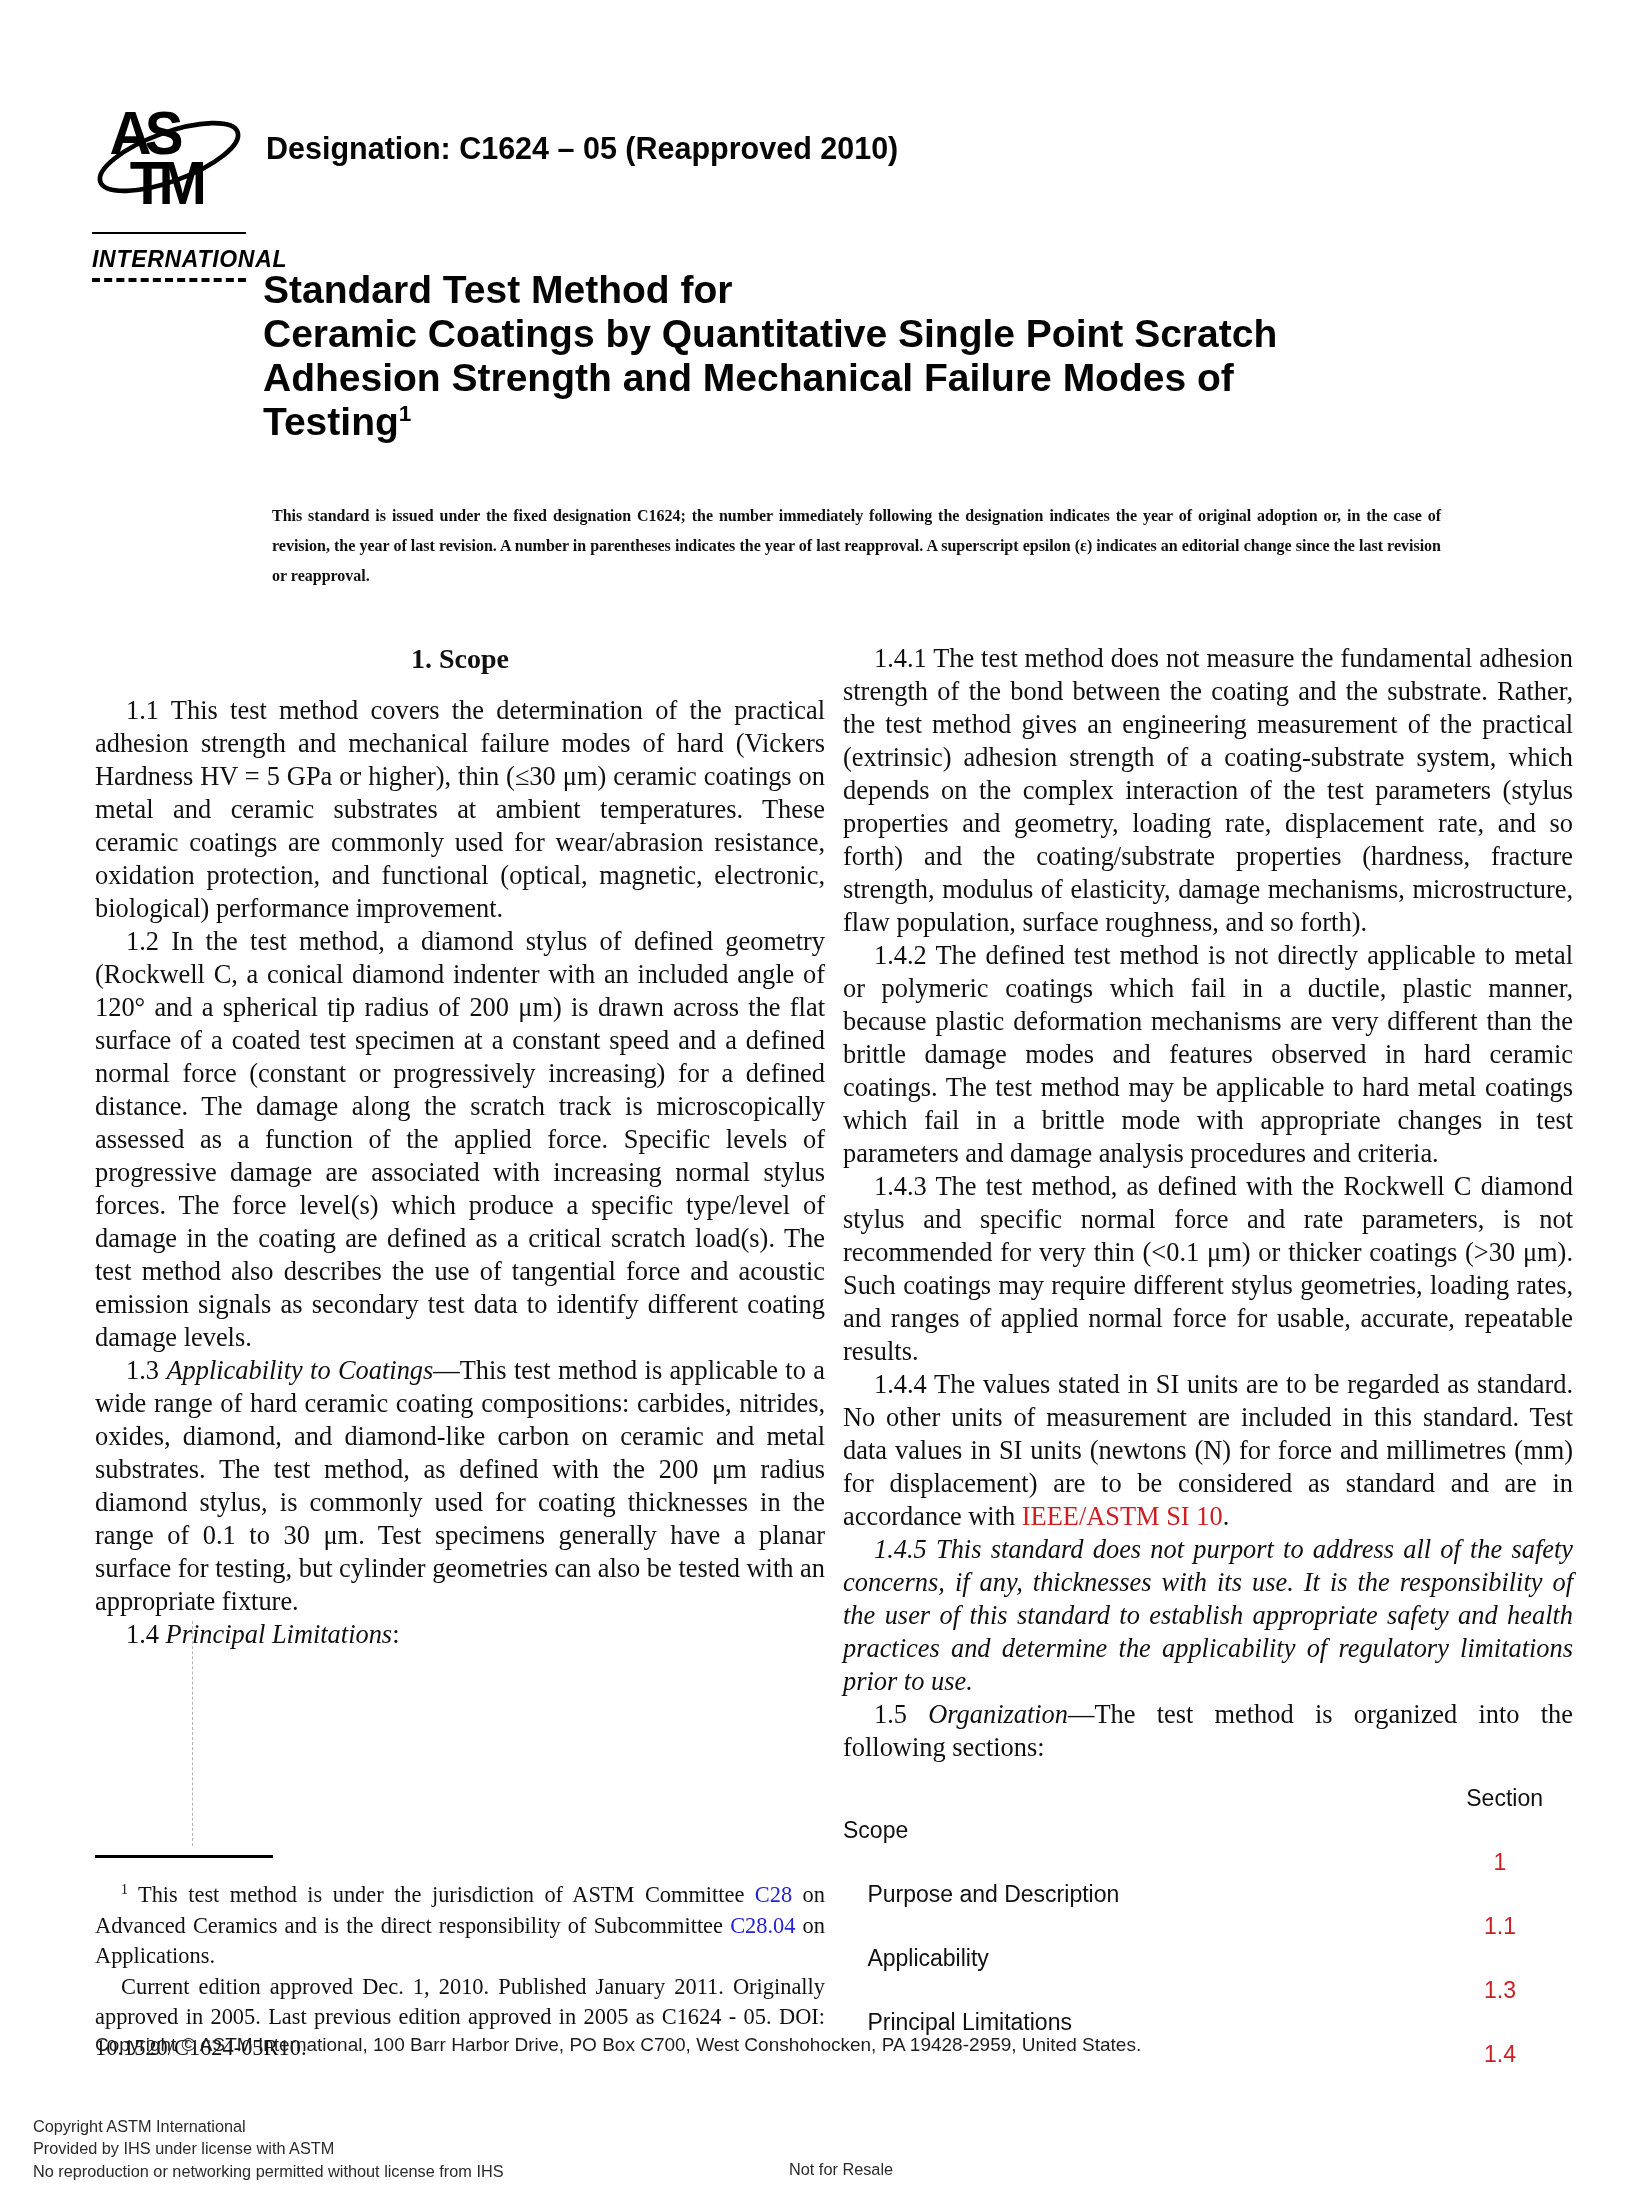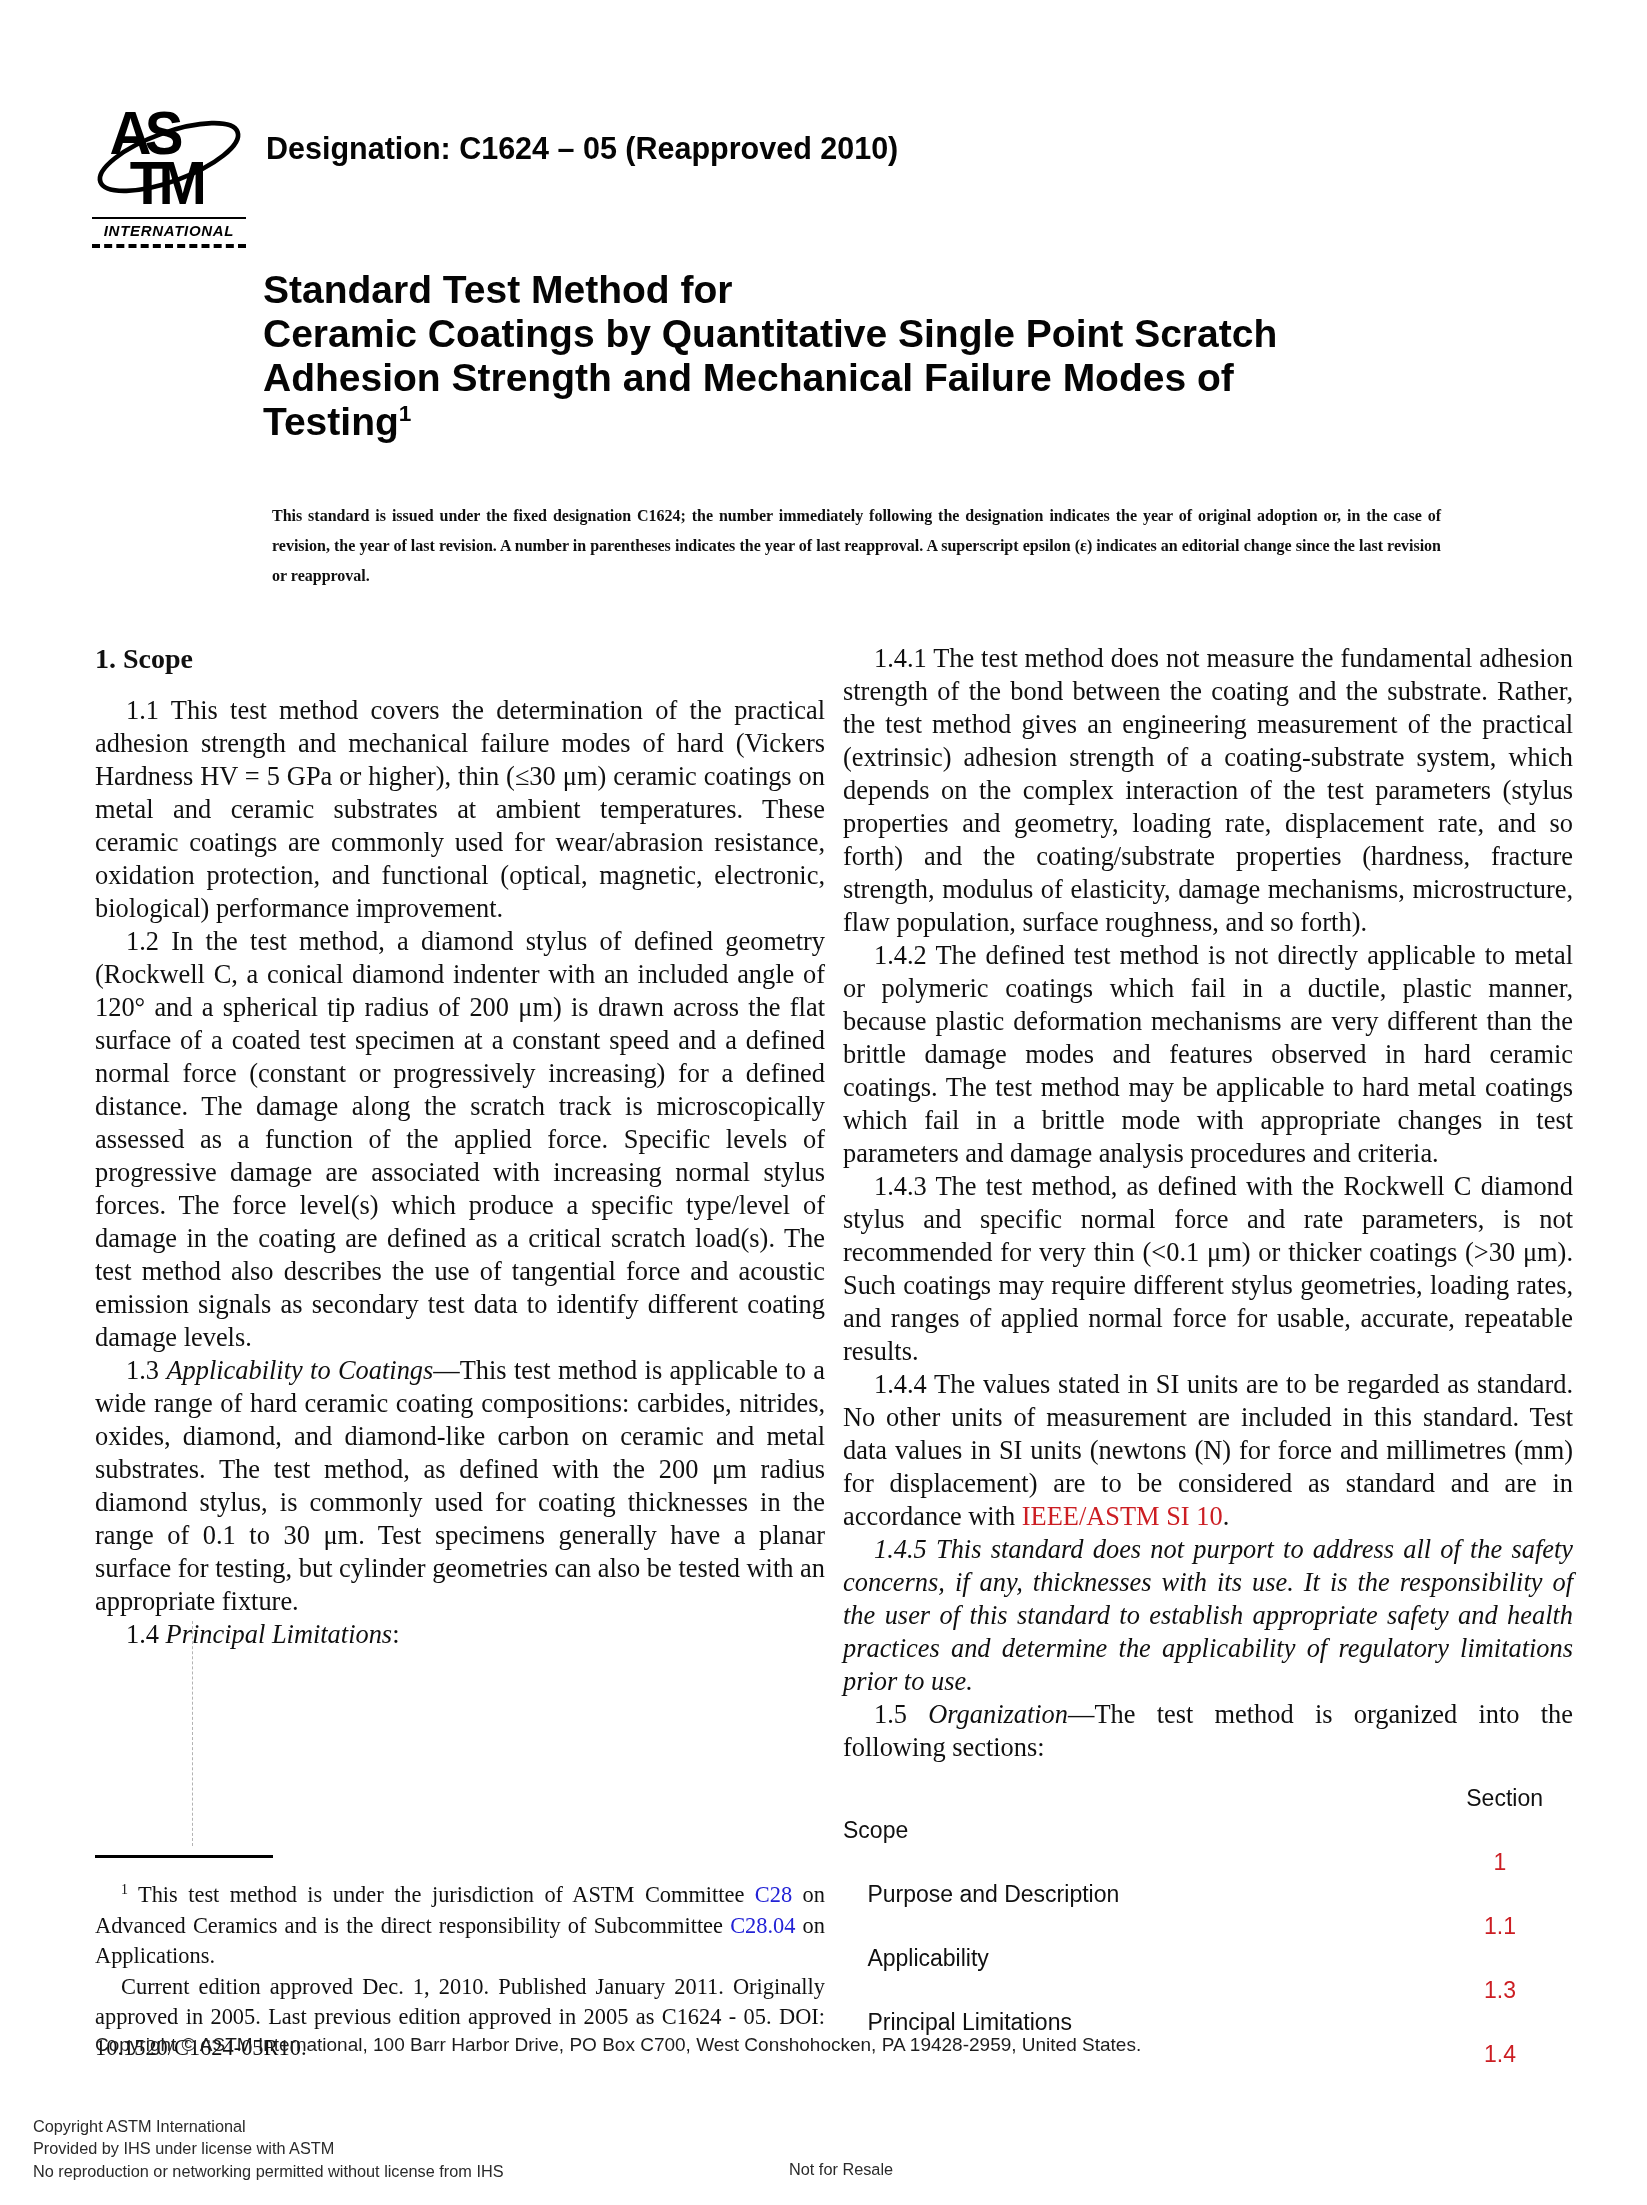--- a/index.html
+++ b/index.html
@@ -5,23 +5,23 @@
   html,body { margin:0; padding:0; background:#e8e8e8; }
   .page {
     position:relative; width:1648px; height:2205px; margin:0 auto;
     background:#ffffff; color:#101010;
     font-family:"Liberation Serif", serif; overflow:hidden;
   }
 
   
   .logo { position:absolute; left:92px; top:100px; width:154px; }
   .logo-sub {
-    border-top:2.7px solid #000; margin-top:1px; padding-top:3px;
+    border-top:2.7px solid #000; margin-top:16px; padding-top:12px;
     font-family:"Liberation Sans", sans-serif; font-style:italic; font-weight:bold;
-    font-size:15px; letter-spacing:0.7px; text-align:center; color:#000;
+    font-size:23px; letter-spacing:0.7px; text-align:center; color:#000;
   }
   .logo-dashes { margin-top:4.7px; border-top:4.1px dashed #000; height:0; }
 
   .designation {
     position:absolute; left:266px; top:131px;
     font-family:"Liberation Sans", sans-serif; font-weight:bold; font-size:30.5px; color:#050505;
   }
 
   
   .title {
@@ -37,21 +37,21 @@
   }
 
   
   .col {
     position:absolute; top:642px; width:730px;
     font-size:26.4px; line-height:33px; text-align:justify;
   }
   .col-left  { left:95px; }
   .col-right { left:843px; }
   .scope-heading {
-    font-weight:bold; font-size:28px; margin:0 0 19px 0; text-align:left;
+    font-weight:bold; font-size:28px; margin:0 0 19px 0; text-align:center;
   }
   .col p { margin:0; text-indent:31px; }
   .i { font-style:italic; }
   .blue { color:#2222d6; }
   .red  { color:#cc1e23; }
   .sup { vertical-align:super; font-size:0.62em; line-height:0; }
 
   
   .section-table {
     margin-top:17.6px; font-family:"Liberation Sans", sans-serif;

